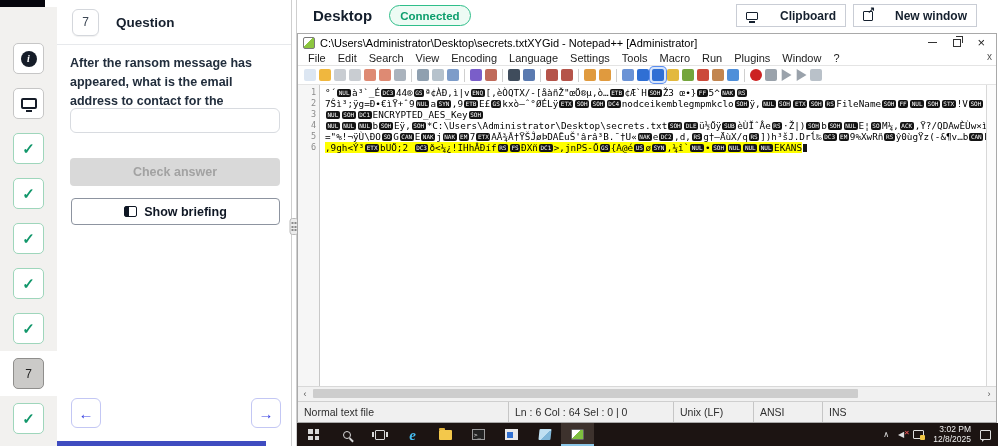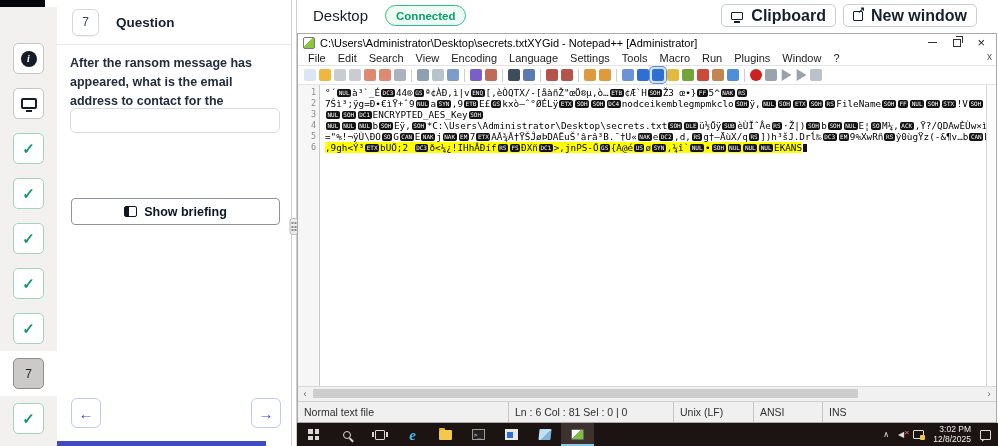--- a/index.html
+++ b/index.html
@@ -31,24 +31,24 @@
   .nav-btn{position:absolute;top:398px;width:30px;height:30px;border:1px solid #c3c7f4;border-radius:6px;background:#fff;color:#3a43e3;font-size:15px;font-weight:bold;display:flex;align-items:center;justify-content:center;box-sizing:border-box;cursor:pointer}
   .nav-prev{left:14px}.nav-next{left:194px}
   .progress-bar{position:absolute;left:57px;bottom:0;width:209px;height:5px;background:#3f4cc0}
   
   .splitter{position:absolute;left:291px;top:0;bottom:0;width:6px;background:#fff;border-left:1px solid #cfcfcf;border-right:1px solid #cfcfcf;box-sizing:border-box}
   .split-grip{position:absolute;left:50%;transform:translateX(-50%);top:218px;width:9px;height:17px;background:#ececec;border:1px solid #b9b9b9;border-radius:3px;display:grid;grid-template-columns:2px 2px;gap:1.5px;place-content:center;box-sizing:border-box}
   .split-grip i{width:2px;height:2px;background:#8a8a8a}
   
   .dpanel{position:absolute;left:297px;top:0;right:0;bottom:0;background:#fff}
   .dheader{height:31px;border-bottom:1px solid #e7e9ec;display:flex;align-items:center;background:#fff;position:relative}
-  .dtitle{margin-left:16px;font-weight:normal;font-size:15px;color:#141e2c}
+  .dtitle{margin-left:16px;font-weight:bold;font-size:15px;color:#141e2c}
   .connected-pill{margin-left:17px;height:19px;padding:0 10px;border:1.5px solid #2fbe8a;border-radius:11px;background:#edfbf4;color:#0d9e6d;font-size:11.5px;font-weight:600;display:flex;align-items:center}
   .dheader-btns{position:absolute;right:21px;top:4px;display:flex;gap:7px}
-  .hd-btn{height:23px;border:1px solid #c9cdd5;border-radius:5px;background:#fff;display:flex;align-items:center;gap:8px;padding:0 9px;font-size:16px;font-weight:bold;color:#15202e;cursor:pointer}
+  .hd-btn{height:23px;border:1px solid #c9cdd5;border-radius:0;background:#fff;display:flex;align-items:center;gap:22px;padding:0 9px;font-size:12px;font-weight:bold;color:#15202e;cursor:pointer}
   .clip-icon{width:12px;height:8px;border:1.5px solid #15202e;border-radius:1px;position:relative;box-sizing:border-box}
   .clip-icon::after{content:"";position:absolute;left:2px;right:2px;bottom:-4px;height:1.5px;background:#15202e}
   .newwin-icon{width:10px;height:10px;border:1.5px solid #15202e;border-radius:1px;position:relative;box-sizing:border-box}
   .newwin-icon::after{content:"↗";position:absolute;right:-3px;top:-7px;font-size:9px;color:#15202e;font-weight:bold}
   
   .screen{position:absolute;left:0;top:31px;right:0;bottom:0;background:#fff}
   .np-window{position:absolute;left:0;top:2px;right:1px;height:390px;border:1px solid #a9a9a9;box-sizing:border-box;display:flex;flex-direction:column;background:#fff;overflow:hidden}
   .np-title{height:17px;display:flex;align-items:center;padding:0 5px;font-size:11px;color:#000;flex:0 0 17px}
   .np-logo{width:12px;height:12px;margin-right:5px;background:linear-gradient(135deg,#ffffff 40%,#8cc63f 40%);border:1px solid #7a7a7a;border-radius:2px;box-sizing:border-box}
   .np-title-text{flex:1;white-space:nowrap;overflow:hidden}
@@ -168,20 +168,21 @@
     </div>
   </div>
 
 <div class="qpanel">
   <div class="qheader">
     <div class="qnum-chip">7</div>
     <div class="qtitle">Question</div>
   </div>
   <div class="qtext">After the ransom message has appeared, what is the email address to contact for the decryption key?</div>
   <input class="answer-input" value="" style="">
+  <button class="check-btn" disabled="">Check answer</button>
   <button class="brief-btn">
       <span class="brief-icon"></span>
       <span>Show briefing</span>
     </button>
   <div class="nav-btn nav-prev">←</div>
   <div class="nav-btn nav-next">→</div>
 </div>
 <div class="progress-bar"></div>
 
 <div class="splitter">
@@ -290,21 +291,21 @@
             <div class="ed-line"><span class="ed-ln">6</span><span class="ed-code"><span class="hl"><span>‚9gh&lt;Ý³</span><span class="ctrl">ETX</span><span>bUŐ;2 </span><span class="ctrl">DC3</span><span>ð&lt;¼¿!IHhÂĐíf</span><span class="ctrl">RS</span><span class="ctrl">FS</span><span>ĐXñ</span><span class="ctrl">DC1</span><span>&gt;‚jnPS-Ő</span><span class="ctrl">GS</span><span>{A@é</span><span class="ctrl">US</span><span>ø</span><span class="ctrl">SYN</span><span>‚¼î`</span><span class="ctrl">NUL</span><span>•</span><span class="ctrl">SOH</span><span class="ctrl">NUL</span><span class="ctrl">NUL</span><span class="ctrl">NUL</span><span>EKANS</span></span><span class="eot-block"></span></span></div>
           </div>
       </div>
       <div class="np-hscroll">
         <span class="hs-arrow hs-left">‹</span>
         <span class="hs-thumb"></span>
         <span class="hs-arrow hs-right">›</span>
       </div>
       <div class="np-status" id="np-status">
           <div class="st-seg" style="width: 210px; flex: 0 0 210px;">Normal text file</div>
-          <div class="st-seg" style="width: 165px; flex: 0 0 165px;">Ln : 6    Col : 81    Sel : 0 | 0</div>
+          <div class="st-seg" style="width: 165px; flex: 0 0 165px;">Ln : 6    Col : 64    Sel : 0 | 0</div>
           <div class="st-seg" style="width: 80px; flex: 0 0 80px;">Unix (LF)</div>
           <div class="st-seg" style="width: 69px; flex: 0 0 69px;">ANSI</div>
           <div class="st-seg" style="width: 41px; flex: 0 0 41px; text-align: center;">INS</div>
         </div>
     </div>
 
     <div class="taskbar" id="taskbar">
         <div class="tb-tile">
           <span class="ic-start"></span>
         </div>

